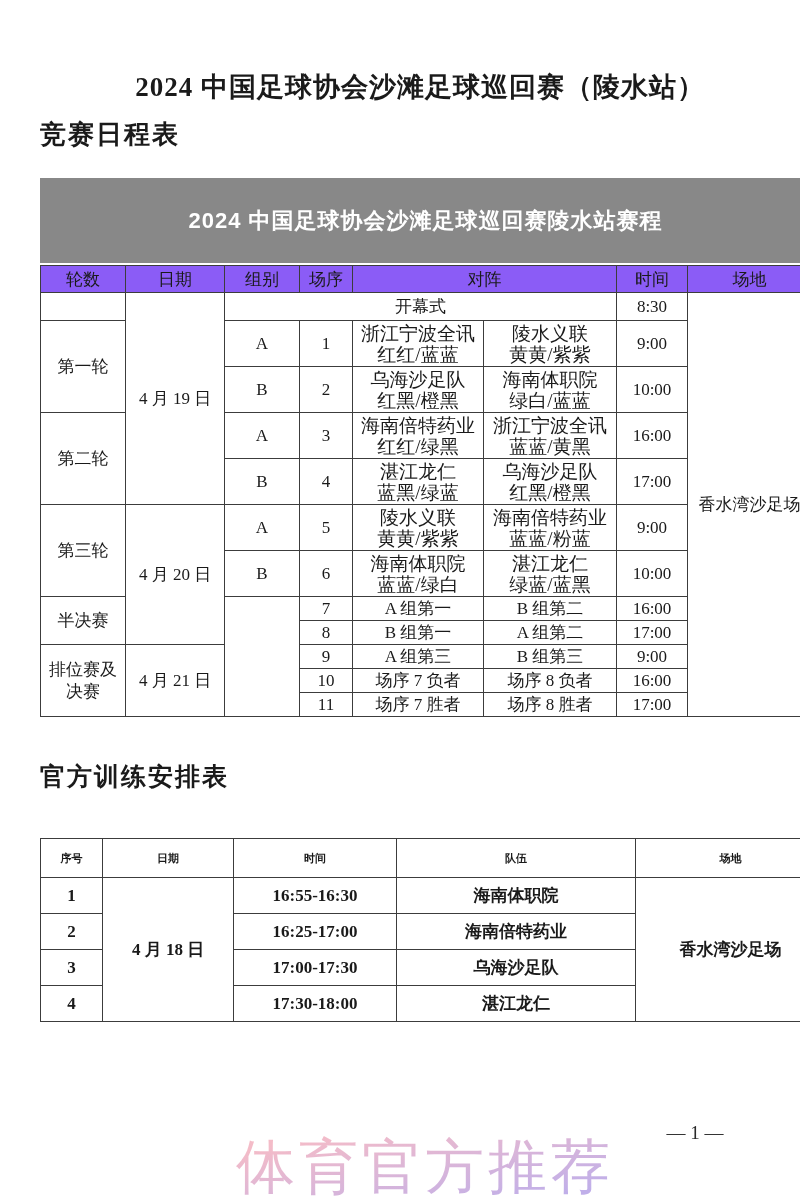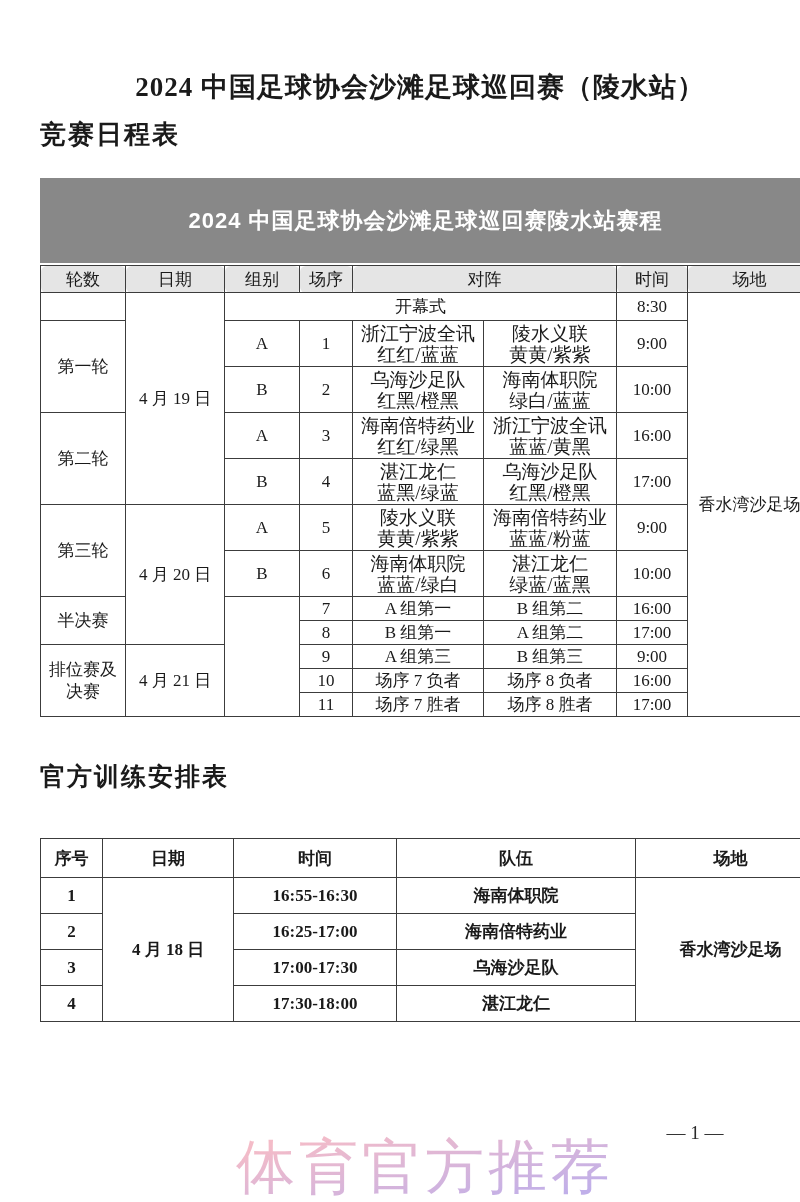--- a/index.html
+++ b/index.html
@@ -33,35 +33,35 @@
   }
   table { border-collapse:collapse; table-layout:fixed; margin-left:40px; }
   .t1 { width:771px; }
   .t2 { width:785px; margin-top:46px; }
   .t1 th, .t1 td, .t2 th, .t2 td {
     border:1.5px solid #3c3c3c;
     text-align:center; vertical-align:middle;
     padding:0; overflow:hidden;
   }
   .t1 th {
-    background:#e5e5e5;
-    font-weight:normal; font-size:17px; height:26px;border-radius:6px;
+    background:#8b5cf6;
+    font-weight:normal; font-size:17px; height:26px;
   }
   .t1 td { font-size:17px; }
   .row-open td { height:27px; }
   .row-tall td { height:45px; }
   .row-short td { height:23px; }
   .team-line { line-height:21px; font-size:19px; }
   .round-cell { line-height:22px; }
   .section-title {
     margin:44px 0 0 40px; width:760px;
     font-size:25px; font-weight:bold; letter-spacing:2px;
     line-height:31px;
   }
-  .t2 th { font-size:17px; font-weight:bold; height:38px; background:#ffffff; }
+  .t2 th { font-size:11px; font-weight:bold; height:38px; background:#ffffff; }
   .t2 td { font-size:17px; font-weight:bold; height:35px; }
   .page-number {
     position:absolute; left:645px; top:1122px; width:100px;
     text-align:center; font-size:19px; color:#2a2a2a;
   }
   .watermark {
     position:absolute; left:236px; top:1128px;
     font-size:59px; letter-spacing:4px; white-space:nowrap;
     background:linear-gradient(168deg,#f4bcc8 15%,#c0afe9 85%);
     -webkit-background-clip:text; background-clip:text;

